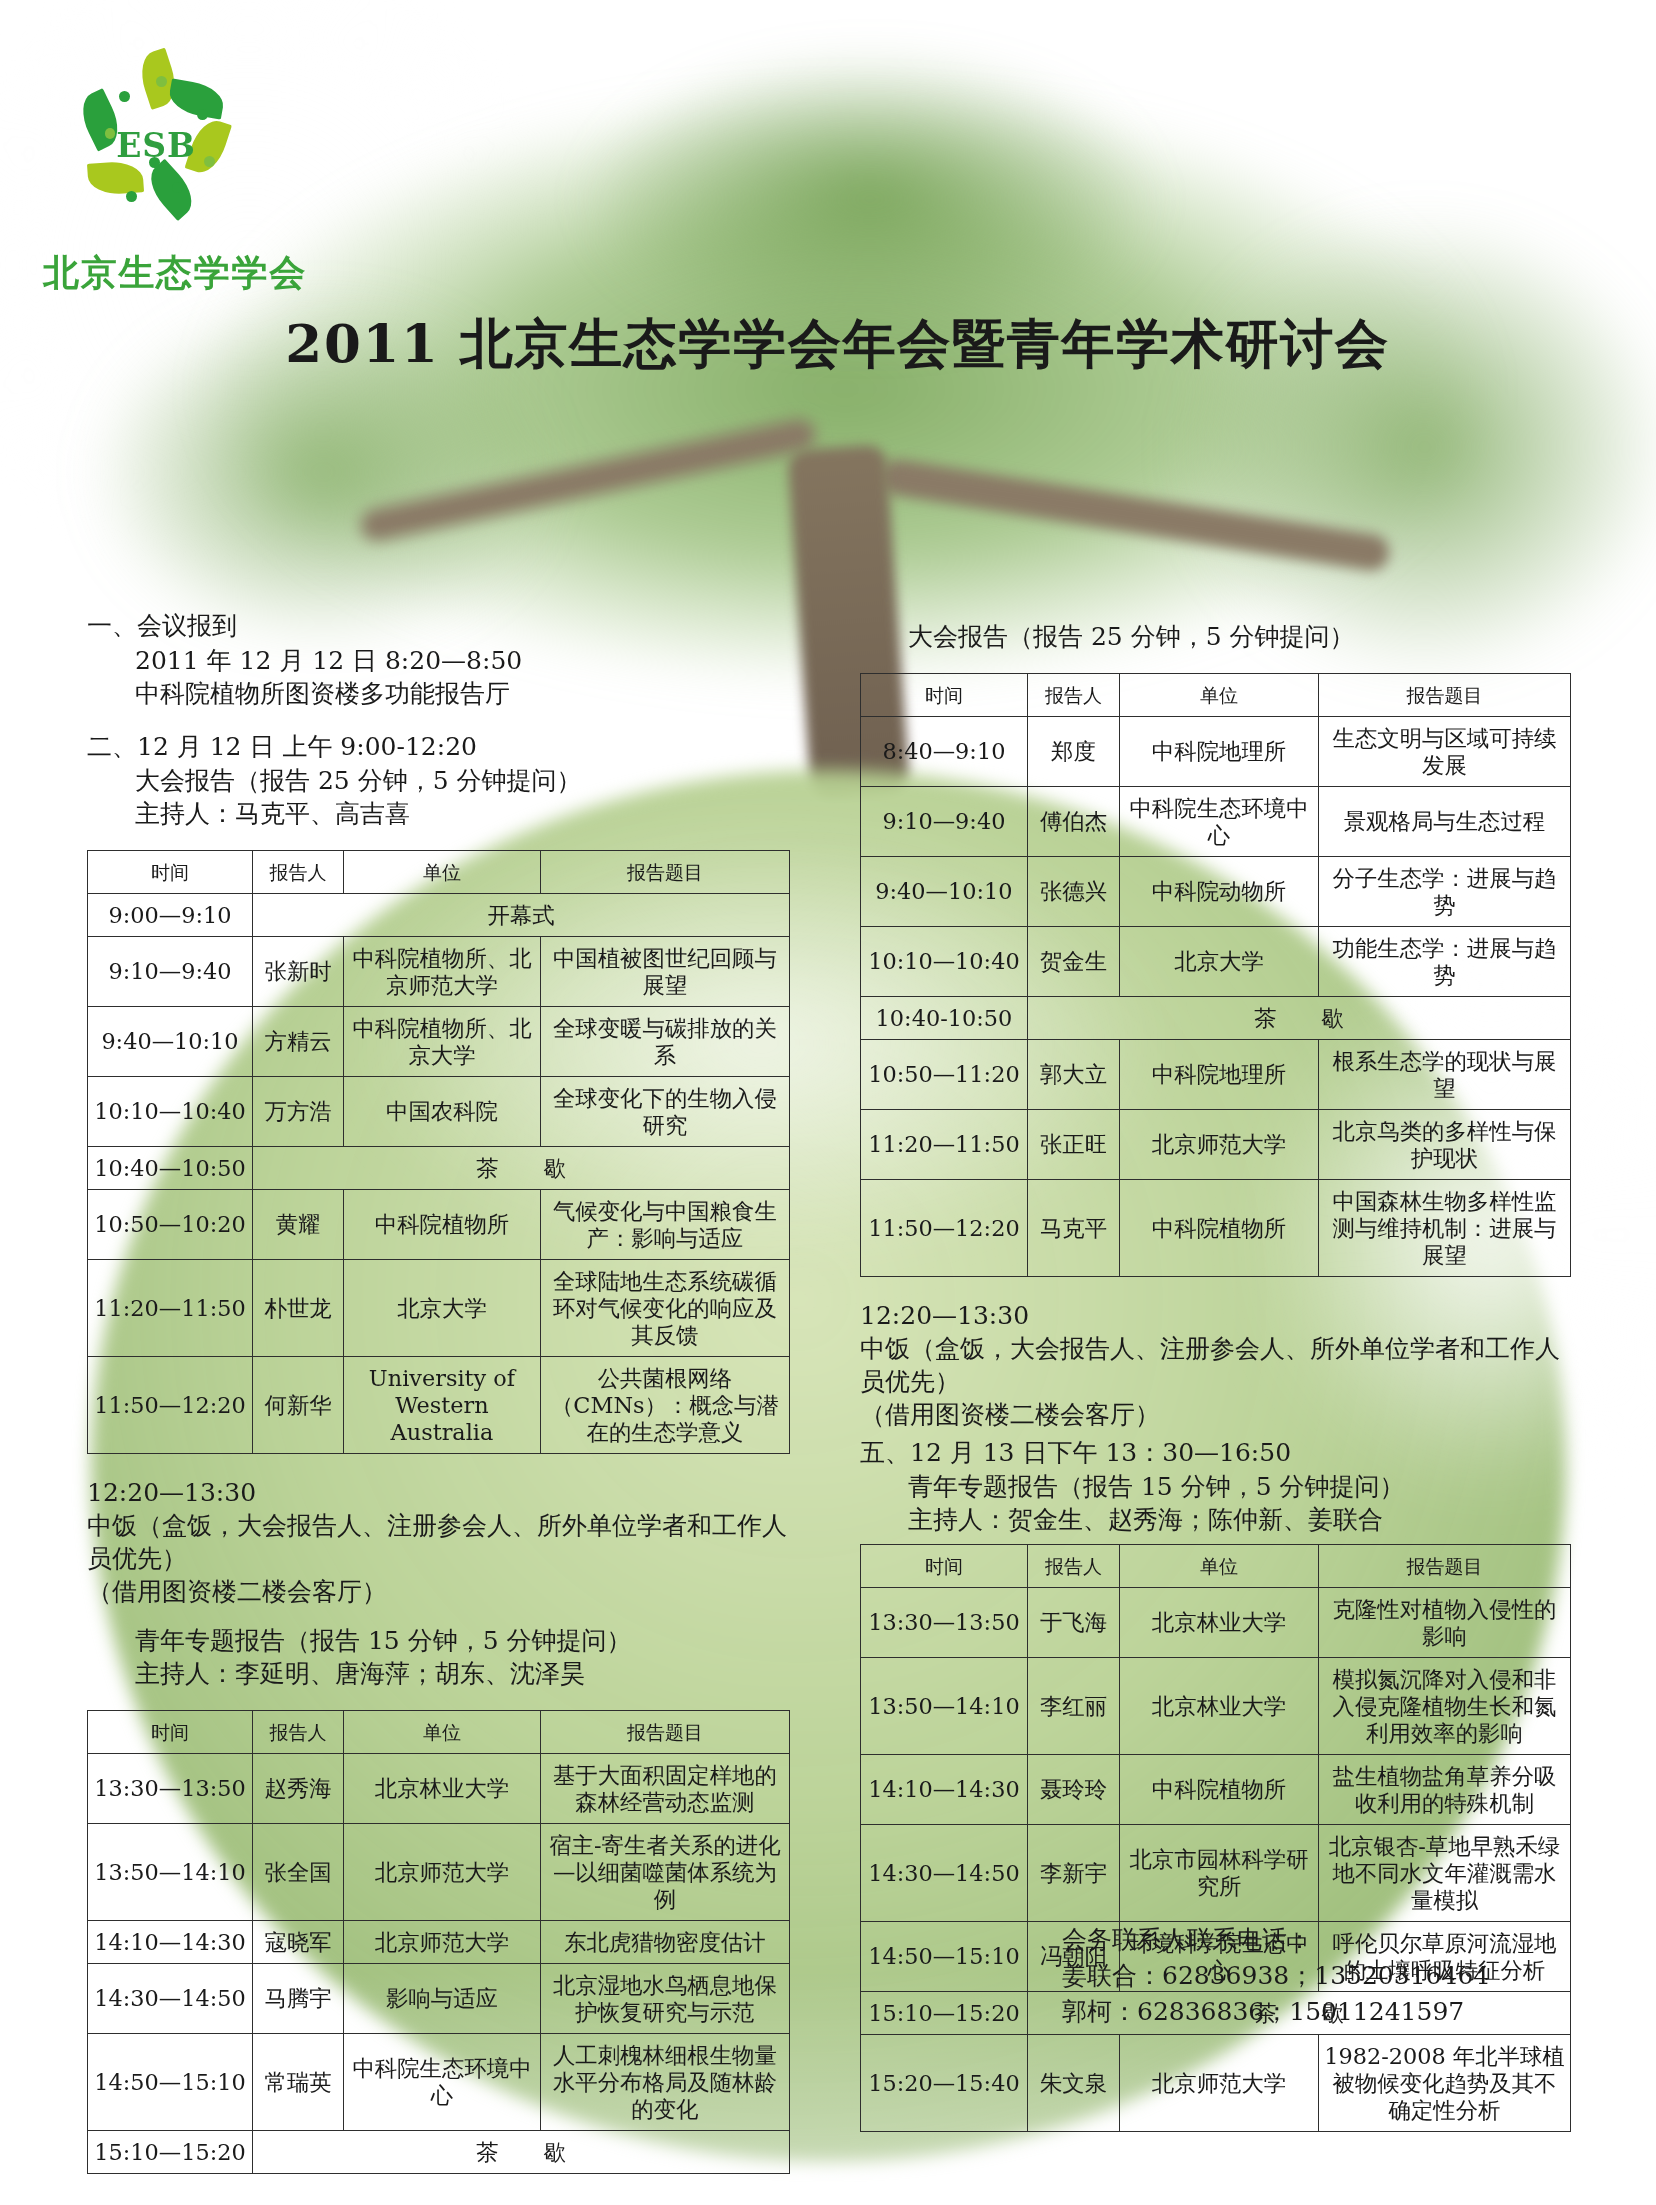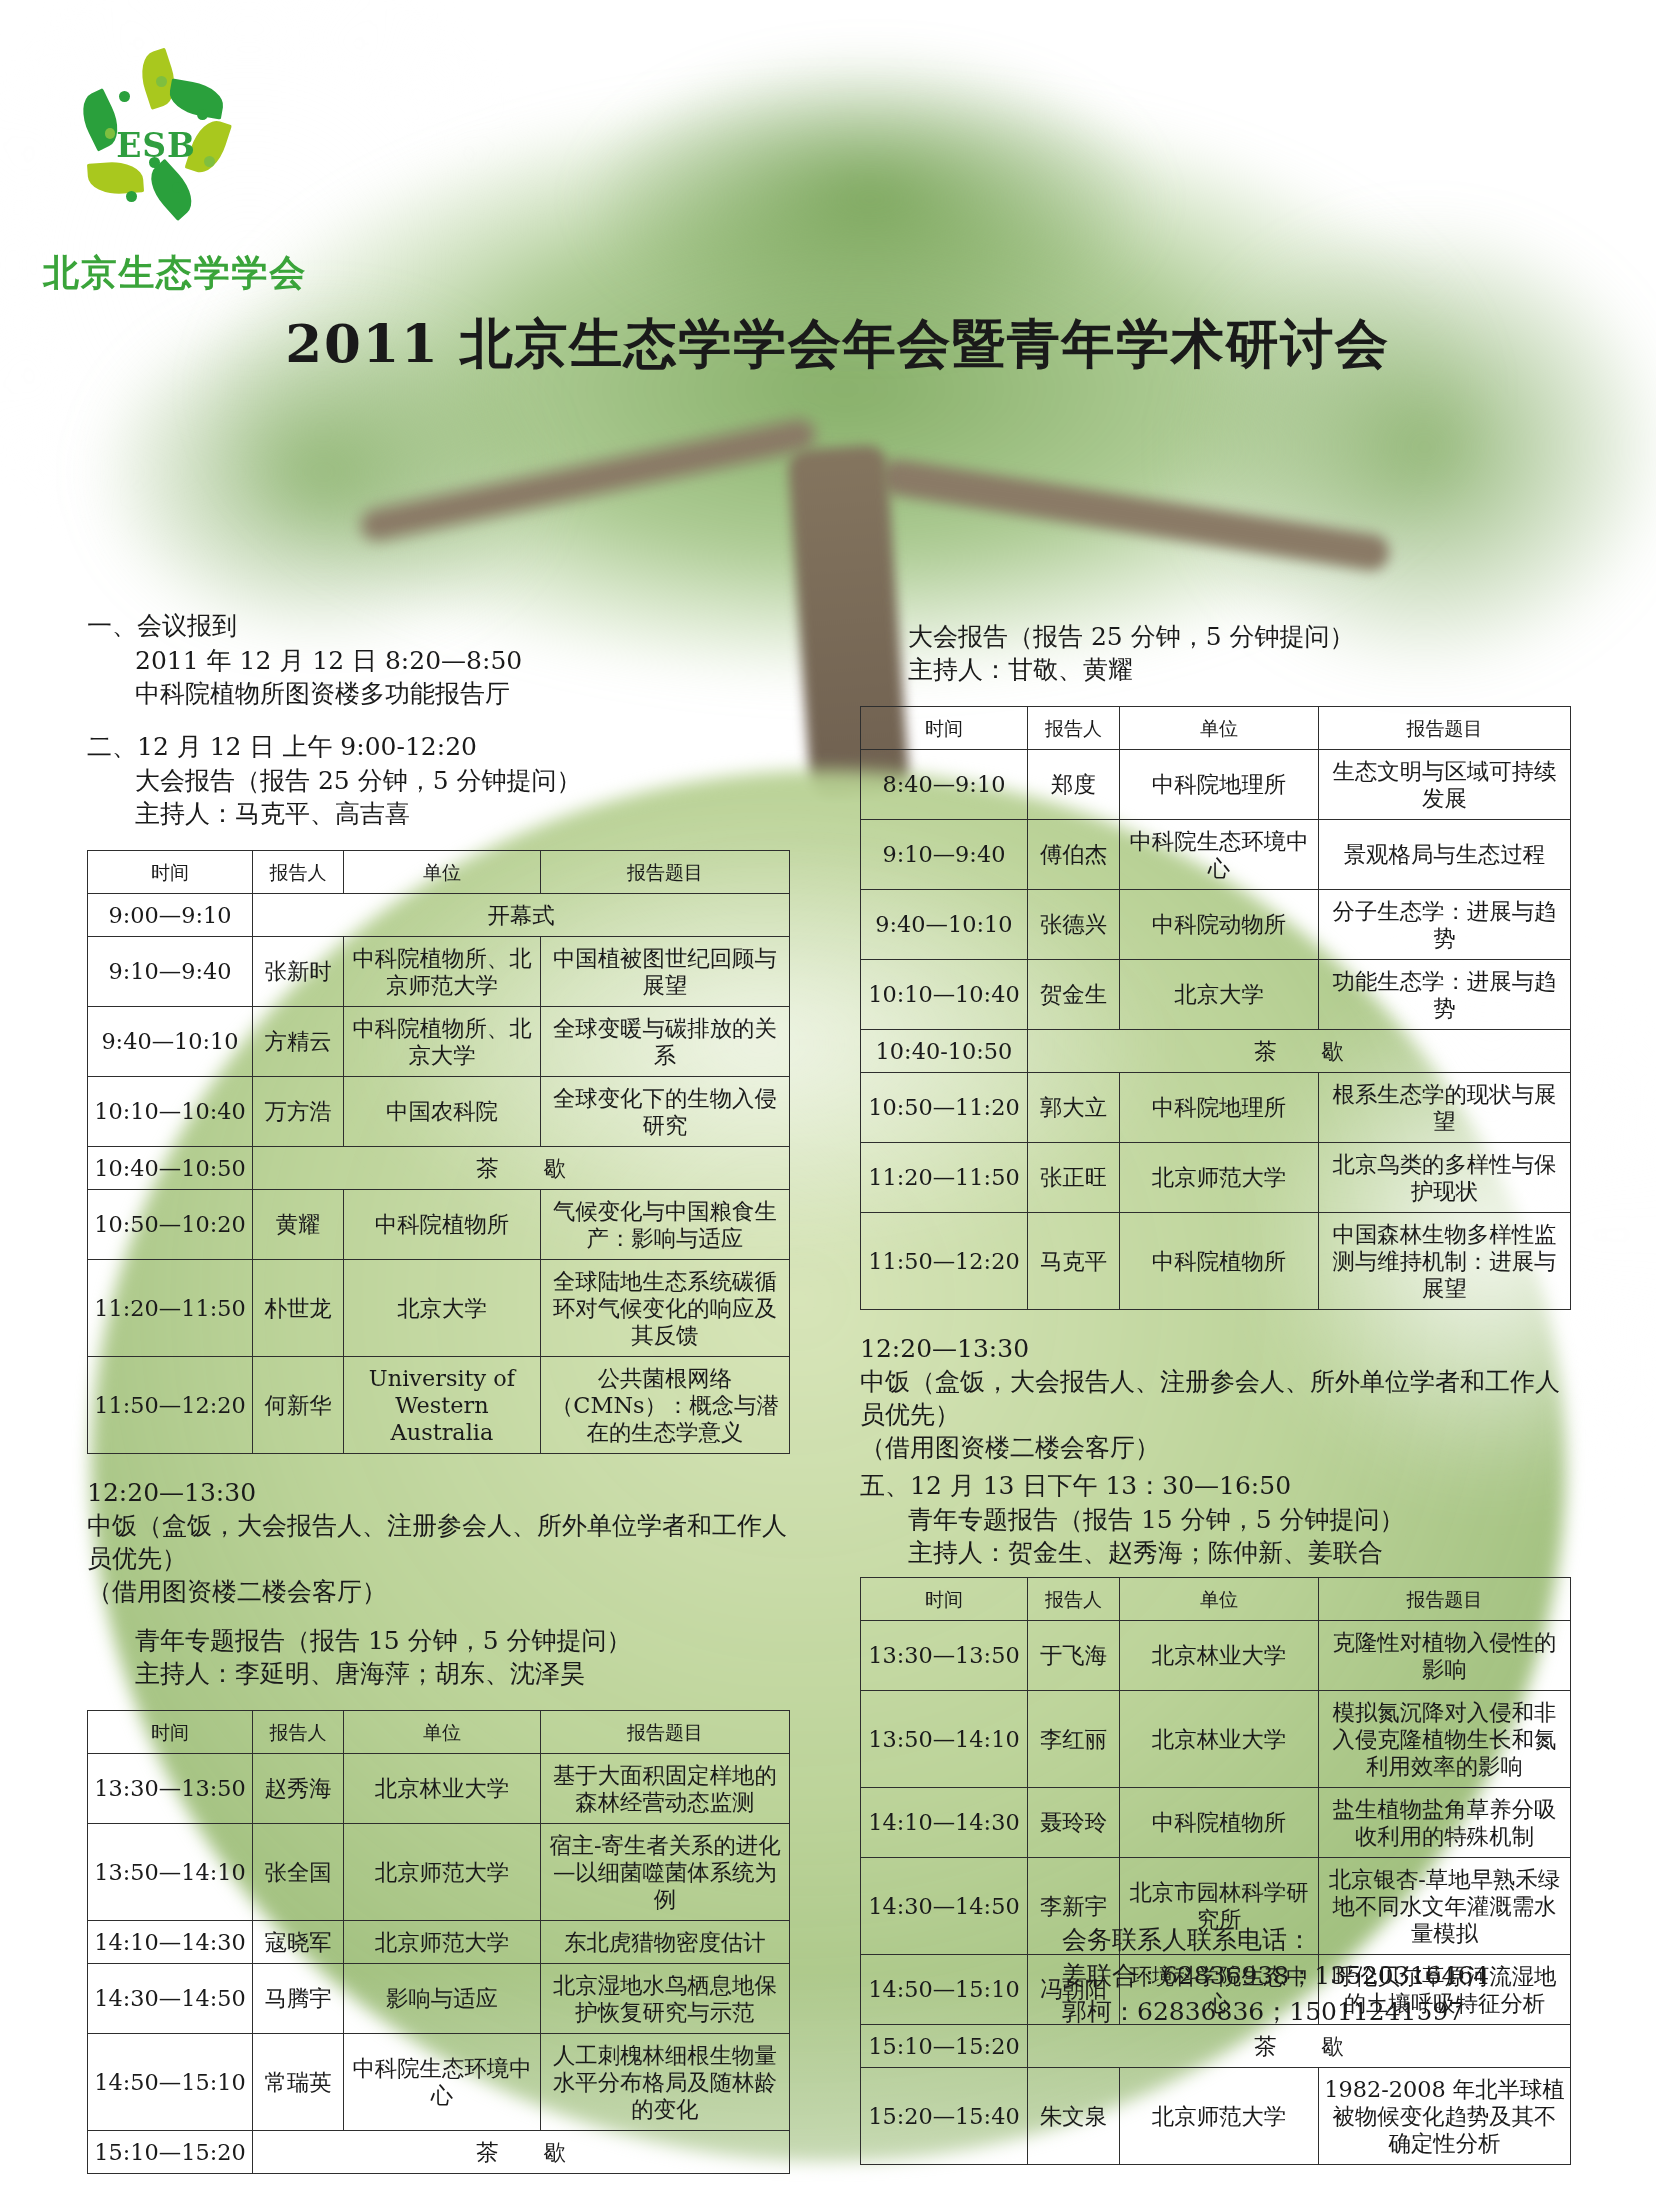--- a/index.html
+++ b/index.html
@@ -278,21 +278,20 @@
               <td colspan="3">茶　　歇</td>
             </tr>
           </tbody>
       </table>
     </div>
 
     <div class="col col-right">
 
       <div class="sec">
         <div class="sec-line">大会报告（报告 25 分钟，5 分钟提问）</div>
-        <div class="sec-line">主持人：甘敬、黄耀</div>
       </div>
 
       <table class="sched">
         <colgroup>
             <col class="c-time">
             <col class="c-speaker">
             <col class="c-org">
             <col class="c-title">
           </colgroup>
         <thead>

